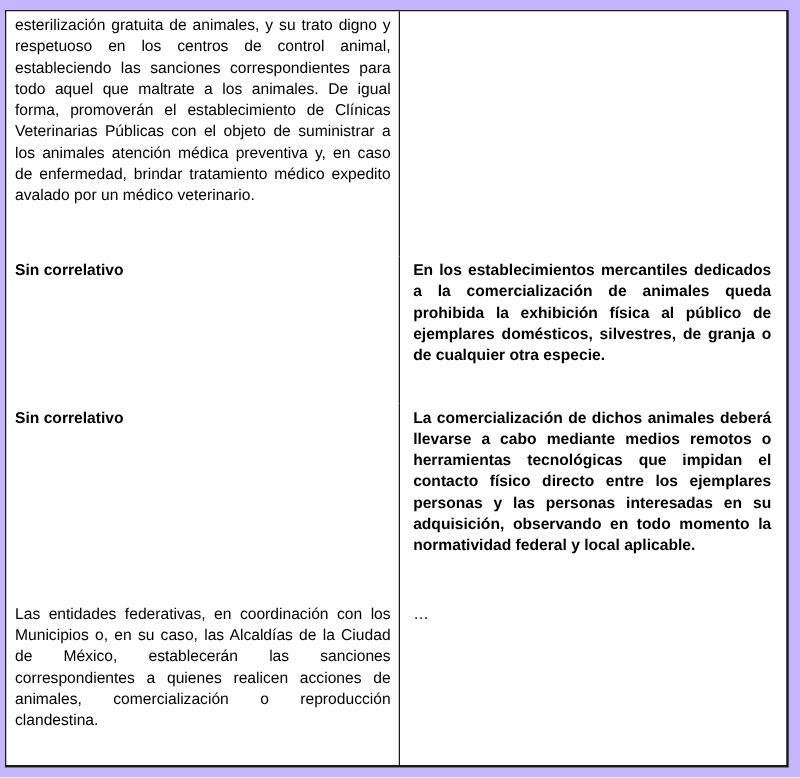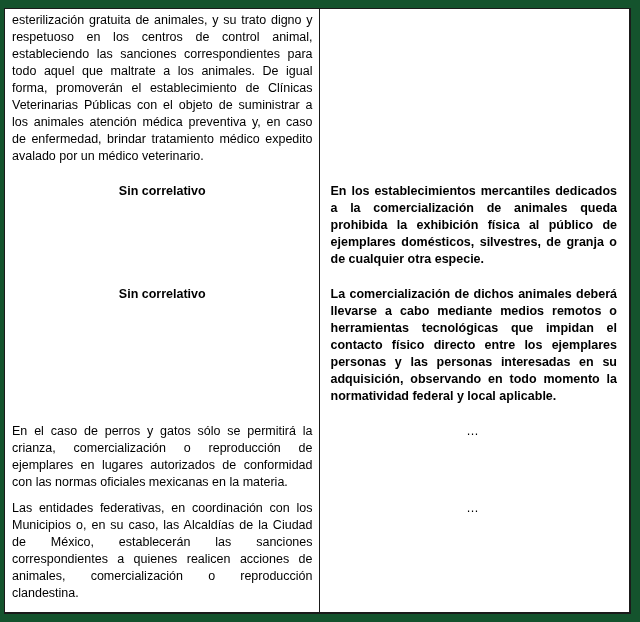--- a/index.html
+++ b/index.html
@@ -4,21 +4,21 @@
 <style>
   html, body {
     margin: 0;
     padding: 0;
     background: #ffffff;
   }
   .page {
     position: relative;
     width: 640px;
     height: 622px;
-    background: #14532d;
+    background: #c4b5fd;
     font-family: "Liberation Sans", "DejaVu Sans", sans-serif;
     color: #000000;
     overflow: hidden;
   }
   .table-frame {
     position: absolute;
     left: 4px;
     top: 8px;
     width: 627px;
     height: 606px;
@@ -49,21 +49,21 @@
   td.col-right {
     width: 310px;
     padding: 3px 12px 3px 11px;
   }
   .para {
     text-align: justify;
     text-justify: inter-word;
     margin: 0;
   }
   .plain {
-    text-align: center;
+    text-align: left;
     margin: 0;
   }
   .bold { font-weight: bold; }
   .ellipsis {
     letter-spacing: 2.5px;
     font-weight: normal;
   }
   tr.r1 { height: 171px; }
   tr.r2 { height: 103px; }
   tr.r3 { height: 137px; }
@@ -94,28 +94,20 @@
           </td>
         </tr>
         <tr class="r3">
           <td class="col-left">
             <p class="plain bold">Sin correlativo</p>
           </td>
           <td class="col-right">
             <p class="para bold">La comercialización de dichos animales deberá llevarse a cabo mediante medios remotos o herramientas tecnológicas que impidan el contacto físico directo entre los ejemplares personas y las personas interesadas en su adquisición, observando en todo momento la normatividad federal y local aplicable.</p>
           </td>
         </tr>
-        <tr class="r4">
-          <td class="col-left">
-            <p class="para">En el caso de perros y gatos sólo se permitirá la crianza, comercialización o reproducción de ejemplares en lugares autorizados de conformidad con las normas oficiales mexicanas en la materia.</p>
-          </td>
-          <td class="col-right">
-            <p class="plain ellipsis">…</p>
-          </td>
-        </tr>
         <tr class="r5">
           <td class="col-left">
             <p class="para">Las entidades federativas, en coordinación con los Municipios o, en su caso, las Alcaldías de la Ciudad de México, establecerán las sanciones correspondientes a quienes realicen acciones de animales, comercialización o reproducción clandestina.</p>
           </td>
           <td class="col-right">
             <p class="plain ellipsis">…</p>
           </td>
         </tr>
       </tbody>
     </table>

